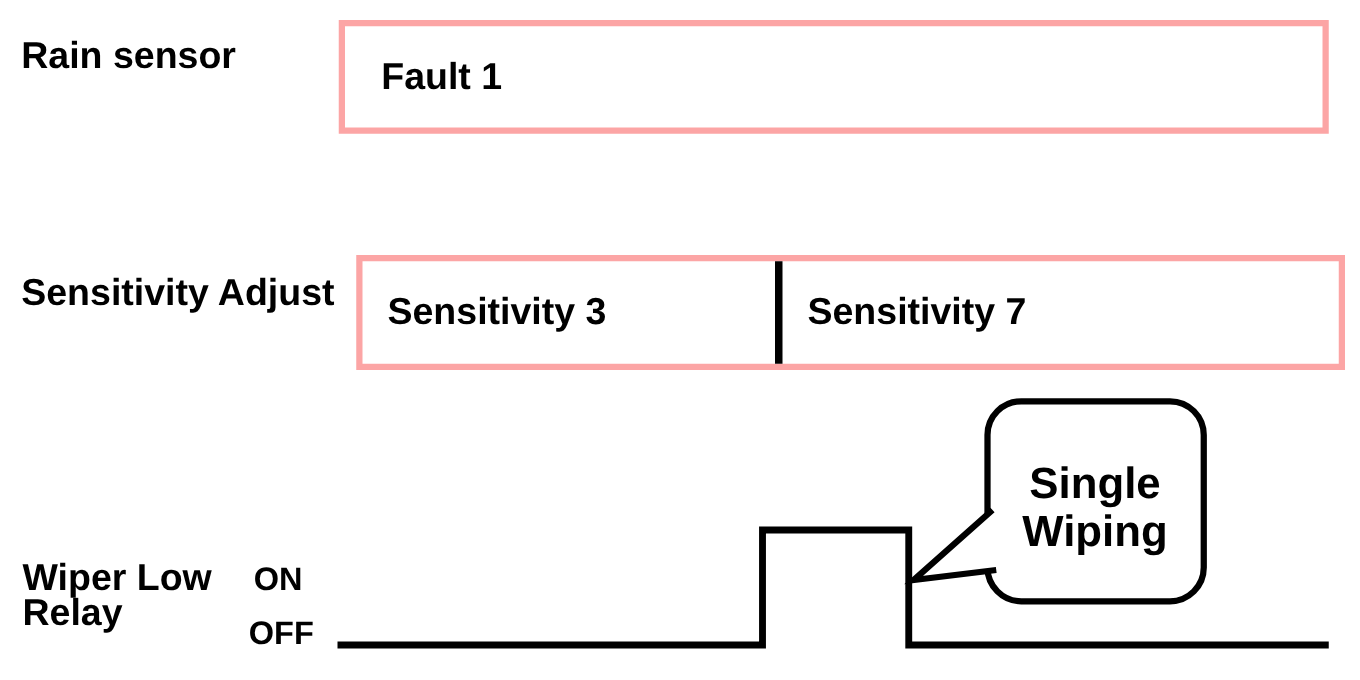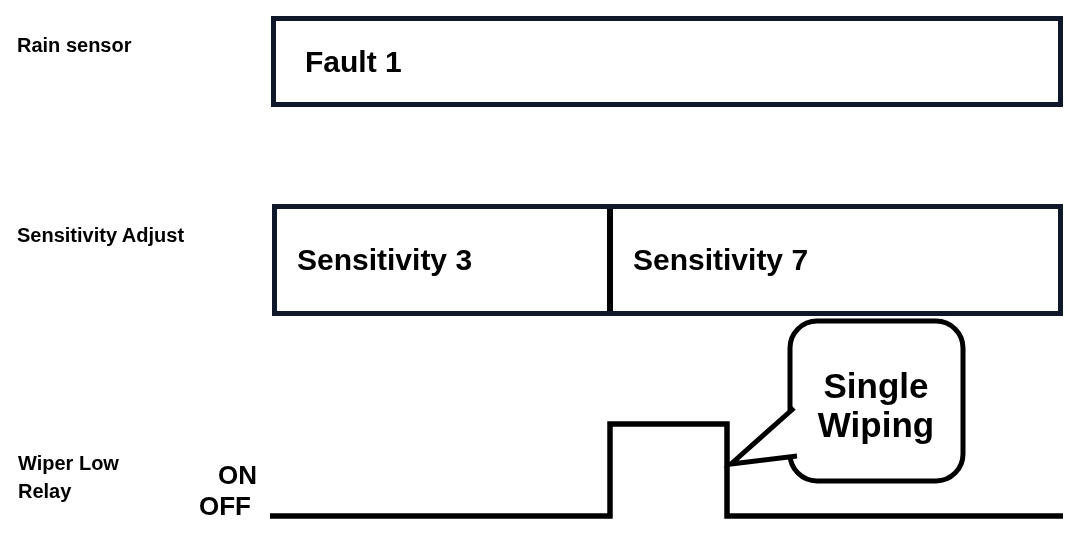--- a/index.html
+++ b/index.html
@@ -12,34 +12,34 @@
     width: 1088px;
     height: 544px;
     background: #ffffff;
     font-family: "Liberation Sans", sans-serif;
     font-weight: bold;
     color: #000000;
     overflow: hidden;
   }
   .label-line {
     position: absolute;
-    font-size: 20px;
+    font-size: 30px;
     line-height: 30px;
     white-space: nowrap;
   }
   .onoff-line {
     position: absolute;
     font-size: 26px;
     line-height: 26px;
     white-space: nowrap;
   }
   .sig-box {
     position: absolute;
     box-sizing: border-box;
-    border: 5px solid #0f172a;
+    border: 5px solid #fca5a5;
     background: #ffffff;
   }
   .box-text {
     position: absolute;
     top: 0;
     bottom: 0;
     display: flex;
     align-items: center;
     font-size: 30px;
     white-space: nowrap;
@@ -70,30 +70,30 @@
 <div class="diagram">
 
   <div class="label-line" style="left:17px; top:30px;">Rain sensor</div>
 
   <div class="sig-box" style="left:271px; top:16px; width:792px; height:91px;">
     <div class="box-text" style="left:29px;">Fault 1</div>
   </div>
 
   <div class="label-line" style="left:17px; top:220px;">Sensitivity Adjust</div>
 
-  <div class="sig-box" style="left:272px; top:204px; width:791px; height:112px;">
+  <div class="sig-box" style="left:285px; top:204px; width:791px; height:92px;">
     <div class="box-text" style="left:20px;">Sensitivity 3</div>
     <div class="seg-divider" style="left:330px;"></div>
     <div class="box-text" style="left:356px;">Sensitivity 7</div>
   </div>
 
   <div class="label-line" style="left:18px; top:448px;">Wiper Low</div>
   <div class="label-line" style="left:18px; top:476px;">Relay</div>
 
-  <div class="onoff-line" style="left:218px; top:450px;margin-top:12px;">ON</div>
+  <div class="onoff-line" style="left:203px; top:450px;">ON</div>
   <div class="onoff-line" style="left:199px; top:493px;text-align:right;">OFF</div>
 
   <svg class="overlay-svg" width="1088" height="544" viewBox="0 0 1088 544">
 
     <polyline points="270,516 610,516 610,424 727,424 727,516 1063,516" fill="none" stroke="#000000" stroke-width="5.5"></polyline>
 
     <rect x="790" y="321" width="173" height="160" rx="27" ry="27" fill="#ffffff" stroke="#000000" stroke-width="5"></rect>
 
     <path d="M794,408 L731,464 L797,456" fill="#ffffff" stroke="#000000" stroke-width="5" stroke-linejoin="miter"></path>
 

